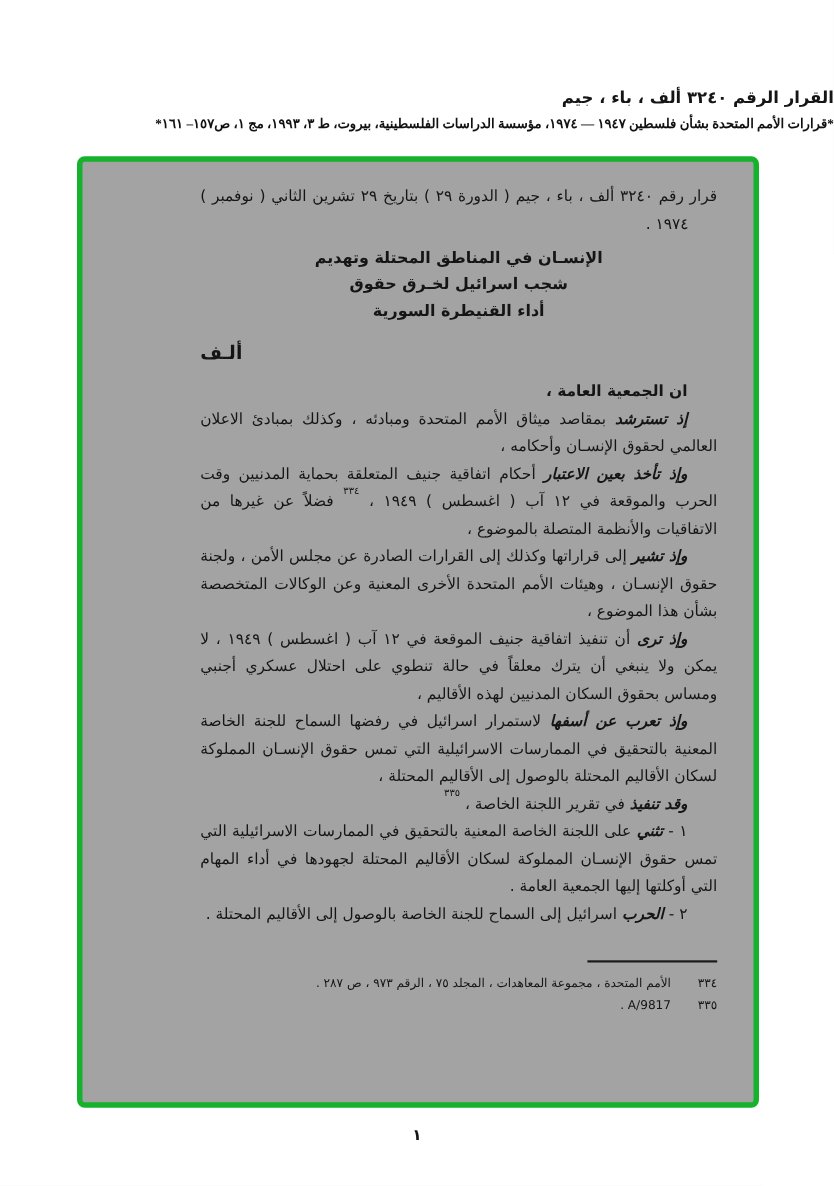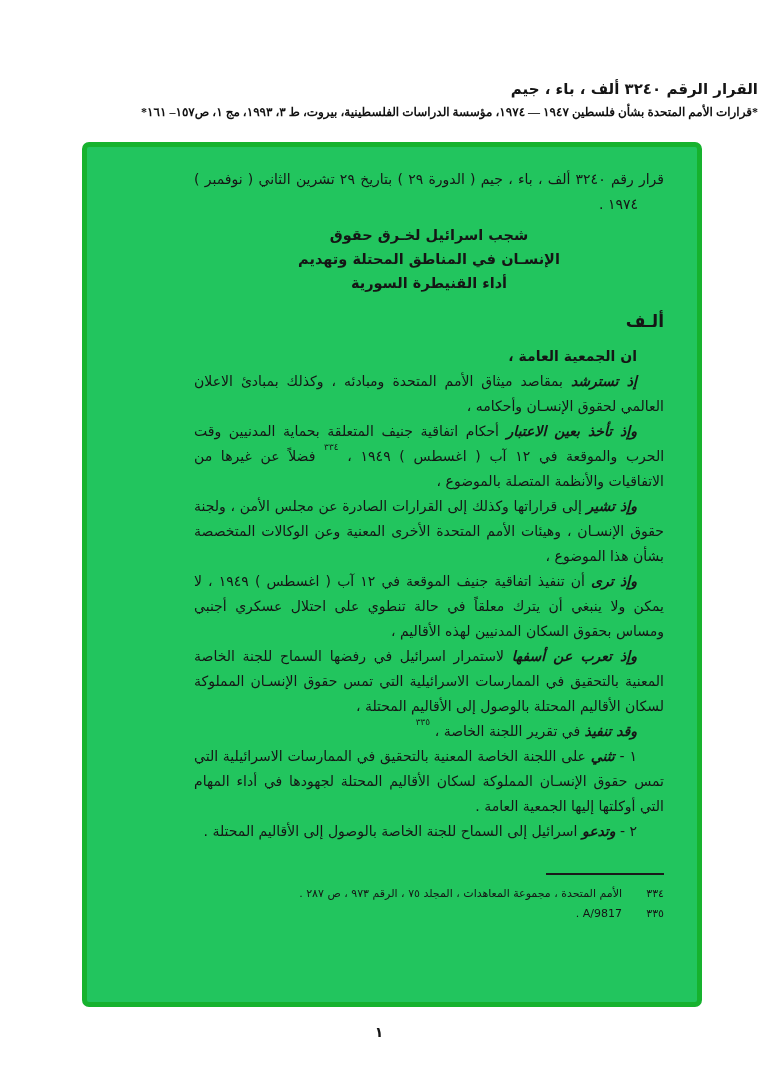--- a/index.html
+++ b/index.html
@@ -16,37 +16,36 @@
     font-size:15px;font-weight:bold;letter-spacing:0.2px;
   }
   .doc-source{
     font-size:12px;font-weight:bold;margin-top:7px;color:#111;font-family:Liberation Serif, serif;
   }
   .frame{
     position:absolute;top:142px;left:70px;
     width:610px;height:855px;
     border:5px solid #404040;
     border-radius:7px;
-    background:#22c55e;
-    margin-left:12px;
+    background:#a3a3a3;
   }
   .content{
     position:absolute;top:20px;right:33px;width:470px;
     font-size:14px;line-height:25px;
     text-align:justify;
   }
   .intro{
     text-indent:-26px;padding-right:26px;margin:0 0 2px 0;
   }
   .doc-heading{
     text-align:center;font-weight:bold;font-size:14.5px;line-height:24px;
     margin:6px 0 4px 0;
   }
   .section-head{
-    text-align:right;font-weight:bold;font-size:17px;
+    text-align:left;font-weight:bold;font-size:17px;
     margin:14px 0 10px 0;
   }
   .opening{
     font-weight:bold;text-indent:27px;margin:0;
   }
   .para{
     margin:0;text-indent:27px;
   }
   .para b{font-weight:bold;font-style:italic;}
   sup.fnref{
@@ -77,22 +76,22 @@
   <div class="doc-title">القرار الرقم ٣٢٤٠ ألف ، باء ، جيم</div>
   <div class="doc-source">*قرارات الأمم المتحدة بشأن فلسطين ١٩٤٧ — ١٩٧٤، مؤسسة الدراسات الفلسطينية، بيروت، ط ٣، ١٩٩٣، مج ١، ص١٥٧– ١٦١*</div>
 </div>
 
 <div class="frame" style="border-color: rgb(22, 178, 46);">
   <div class="content">
 
     <p class="intro">قرار رقم ٣٢٤٠ ألف ، باء ، جيم ( الدورة ٢٩ ) بتاريخ ٢٩ تشرين الثاني ( نوفمبر ) ١٩٧٤ .</p>
 
     <div class="doc-heading">
+      <div>الإنسـان في المناطق المحتلة وتهديم</div>
       <div>شجب اسرائيل لخـرق حقوق</div>
-      <div>الإنسـان في المناطق المحتلة وتهديم</div>
       <div>أداء القنيطرة السورية</div>
     </div>
 
     <div class="section-head">ألـف</div>
 
     <p class="opening">ان الجمعية العامة ،</p>
 
     <p class="para">
       <b>إذ تسترشد</b>
       <span>بمقاصد ميثاق الأمم المتحدة ومبادئه ، وكذلك بمبادئ الاعلان العالمي لحقوق الإنسـان وأحكامه ،</span>
@@ -127,21 +126,21 @@
     </p>
 
     <p class="para">
       <span>١ -</span>
       <b>تثني</b>
       <span>على اللجنة الخاصة المعنية بالتحقيق في الممارسات الاسرائيلية التي تمس حقوق الإنسـان المملوكة لسكان الأقاليم المحتلة لجهودها في أداء المهام التي أوكلتها إليها الجمعية العامة .</span>
     </p>
 
     <p class="para">
       <span>٢ -</span>
-      <b>وتدعو</b>
+      <b>الحرب</b>
       <span>اسرائيل إلى السماح للجنة الخاصة بالوصول إلى الأقاليم المحتلة .</span>
     </p>
 
   </div>
 
   <div class="footnotes">
     <div class="fn-rule"></div>
     <div class="fn-row">
       <span class="fn-num">٣٣٤</span>
       <span class="fn-text">الأمم المتحدة ، مجموعة المعاهدات ، المجلد ٧٥ ، الرقم ٩٧٣ ، ص ٢٨٧ .</span>

